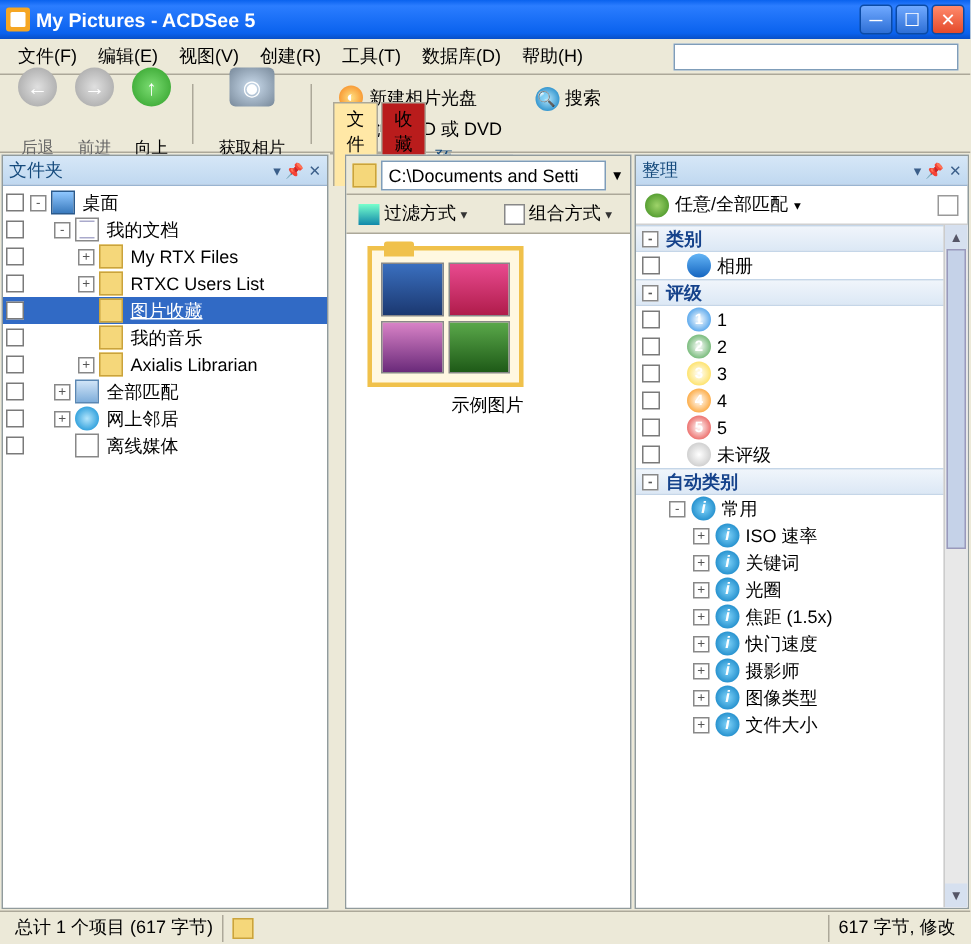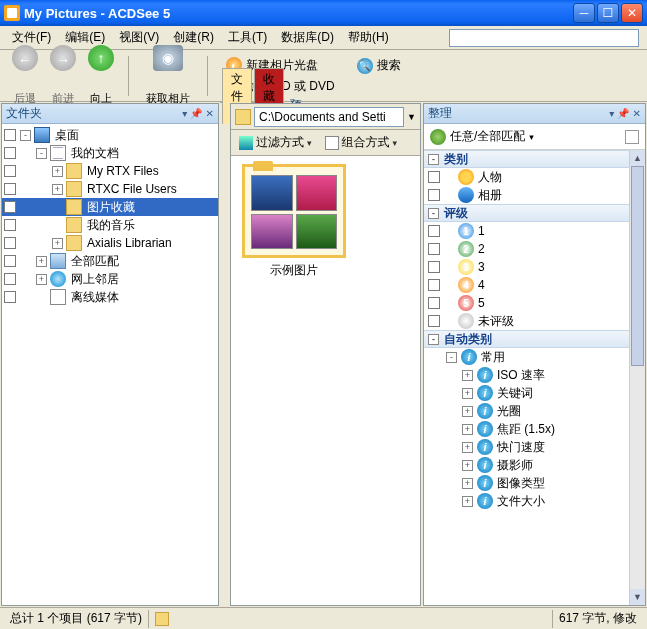--- a/index.html
+++ b/index.html
@@ -43,43 +43,43 @@
 
 
 .tree { flex: 1; overflow: auto; background: #fff; padding: 2px 0; }
 .tree-row { display: flex; align-items: center; height: 18px; white-space: nowrap; }
 .tree-row .cb { width: 12px; height: 12px; border: 1px solid #7a7a7a; margin: 0 4px 0 2px; background: #fff; flex-shrink: 0; }
 .tree-row .exp { width: 11px; height: 11px; border: 1px solid #888; font-size: 9px; line-height: 9px; text-align: center; margin-right: 3px; background: #fff; color: #555; flex-shrink: 0; }
 .tree-row .exp.none { border: none; background: transparent; color: transparent; }
 .tree-row .tico { width: 16px; height: 16px; margin-right: 3px; flex-shrink: 0; }
 .tree-row.selected { background: #316ac5; color: #fff; }
 .tree-row .txt { padding: 0 2px; }
-.tree-row.selected .txt { background: #316ac5; }
+.tree-row.selected .txt { background: #316ac5; text-decoration: underline; }
 .indent { display: inline-block; flex-shrink: 0; }
 
 
 .left-tabs { height: 22px; background: #ece9d8; display: flex; align-items: flex-end; border-top: 1px solid #aca899; }
 .left-tabs .tab { padding: 2px 8px; border: 1px solid #aca899; border-bottom: none; background: #b91c1c; margin-left: 2px; cursor: default; }
 .left-tabs .tab.active { background: #ffe8a6; }
 
 
 .preview-body { flex: 1; background: #ece9d8; }
 
 
 .addrbar { height: 26px; border-bottom: 1px solid #aca899; background: #ece9d8; display: flex; align-items: center; padding: 0 4px; gap: 3px; }
 .addrbar .fico { width: 16px; height: 16px; background: #f5d77a; border: 1px solid #caa33c; }
 .addrbar .addrbox { flex: 1; height: 20px; background: #fff; border: 1px solid #7f9db9; display: flex; align-items: center; padding: 0 4px; overflow: hidden; white-space: nowrap; }
-.filterbar { height: 26px; border-bottom: 1px solid #aca899; background: #ece9d8; display: flex; align-items: center; padding: 0 4px; gap: 5px; }
+.filterbar { height: 26px; border-bottom: 1px solid #aca899; background: #ece9d8; display: flex; align-items: center; padding: 0 4px; gap: 16px; }
 .filterbar .fbtn { display: flex; align-items: center; gap: 3px; padding: 2px 4px; cursor: default; }
 .filterbar .fico2 { width: 14px; height: 14px; }
 .filterbar .dd { font-size: 9px; color: #333; }
 
 
 .thumbarea { flex: 1; background: #fff; padding: 8px; overflow: auto; }
-.thumb { width: 110px; display: flex; flex-direction: column; align-items: center; cursor: default; }
+.thumb { width: 110px; display: flex; flex-direction: column; align-items: flex-end; cursor: default; }
 .thumb .frame { width: 104px; height: 94px; border: 3px solid #f0c14b; background: #fff8e1; position: relative; padding: 8px 6px 6px; }
 .thumb .frame::before { content: ""; position: absolute; left: 8px; top: -6px; width: 20px; height: 10px; background: #f0c14b; border-radius: 2px 2px 0 0; }
 .thumb .grid4 { display: grid; grid-template-columns: 1fr 1fr; grid-template-rows: 1fr 1fr; gap: 3px; height: 100%; }
 .thumb .grid4 div { border: 1px solid #888; }
 .thumb .caption { margin-top: 4px; text-align: center; }
 
 
 .org-top { height: 26px; border-bottom: 1px solid #d0d0d0; display: flex; align-items: center; padding: 0 6px; gap: 4px; }
 .org-top .oico { width: 16px; height: 16px; border-radius: 50%; background: radial-gradient(#9ed36a, #3a8a1c); }
 .org-top .dd { font-size: 9px; }
@@ -208,21 +208,21 @@
             <span class="indent" style="width: 32px;"></span>
             <div class="exp">+</div>
             <div class="tico ico-folder"></div>
             <span class="txt">My RTX Files</span>
           </div>
           <div class="tree-row">
             <div class="cb"></div>
             <span class="indent" style="width: 32px;"></span>
             <div class="exp">+</div>
             <div class="tico ico-folder"></div>
-            <span class="txt">RTXC File Users</span>
+            <span class="txt">RTXC Users List</span>
           </div>
           <div class="tree-row selected">
             <div class="cb"></div>
             <span class="indent" style="width: 32px;"></span>
             <div class="exp none">+</div>
             <div class="tico ico-folder"></div>
             <span class="txt">图片收藏</span>
           </div>
           <div class="tree-row">
             <div class="cb"></div>
@@ -327,25 +327,20 @@
         <span class="dd">▾</span>
         <div class="mini"></div>
       </div>
       <div class="org-body" id="org-body">
         <div class="org-section-hdr">
             <div class="mns">-</div>
             <span>类别</span>
           </div>
           <div class="org-row">
             <div class="cb"></div>
-            <div class="oicon ico-people"></div>
-            <span>人物</span>
-          </div>
-          <div class="org-row">
-            <div class="cb"></div>
             <div class="oicon ico-book"></div>
             <span>相册</span>
           </div>
           <div class="org-section-hdr">
             <div class="mns">-</div>
             <span>评级</span>
           </div>
           <div class="org-row">
             <div class="cb"></div>
             <div class="oicon ico-num" style="background:radial-gradient(#fff,#1e88e5)">1</div>

